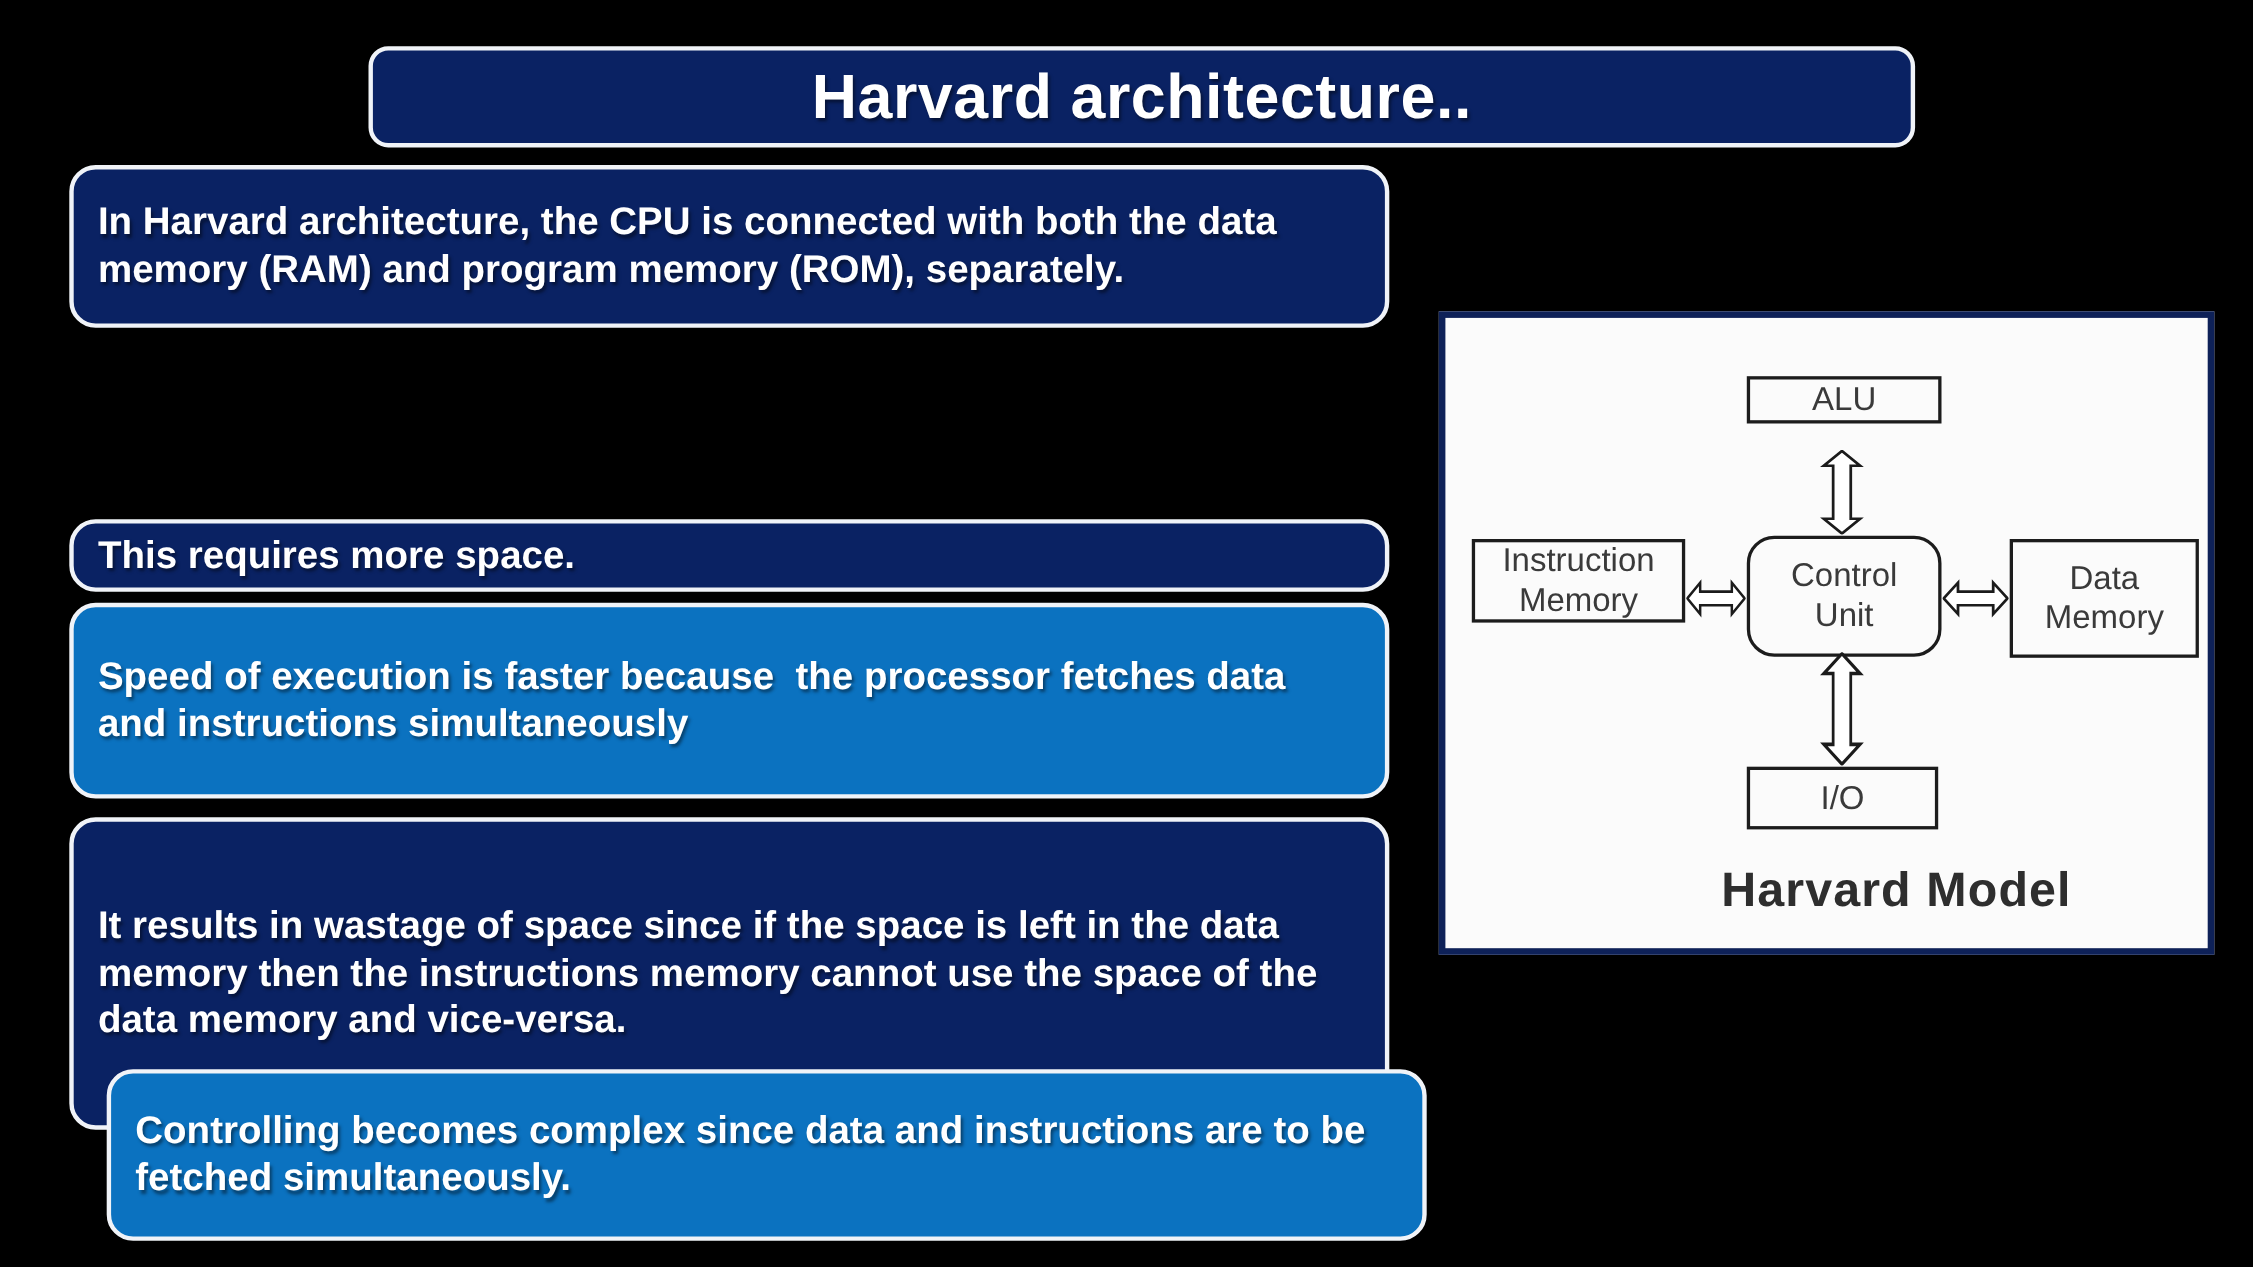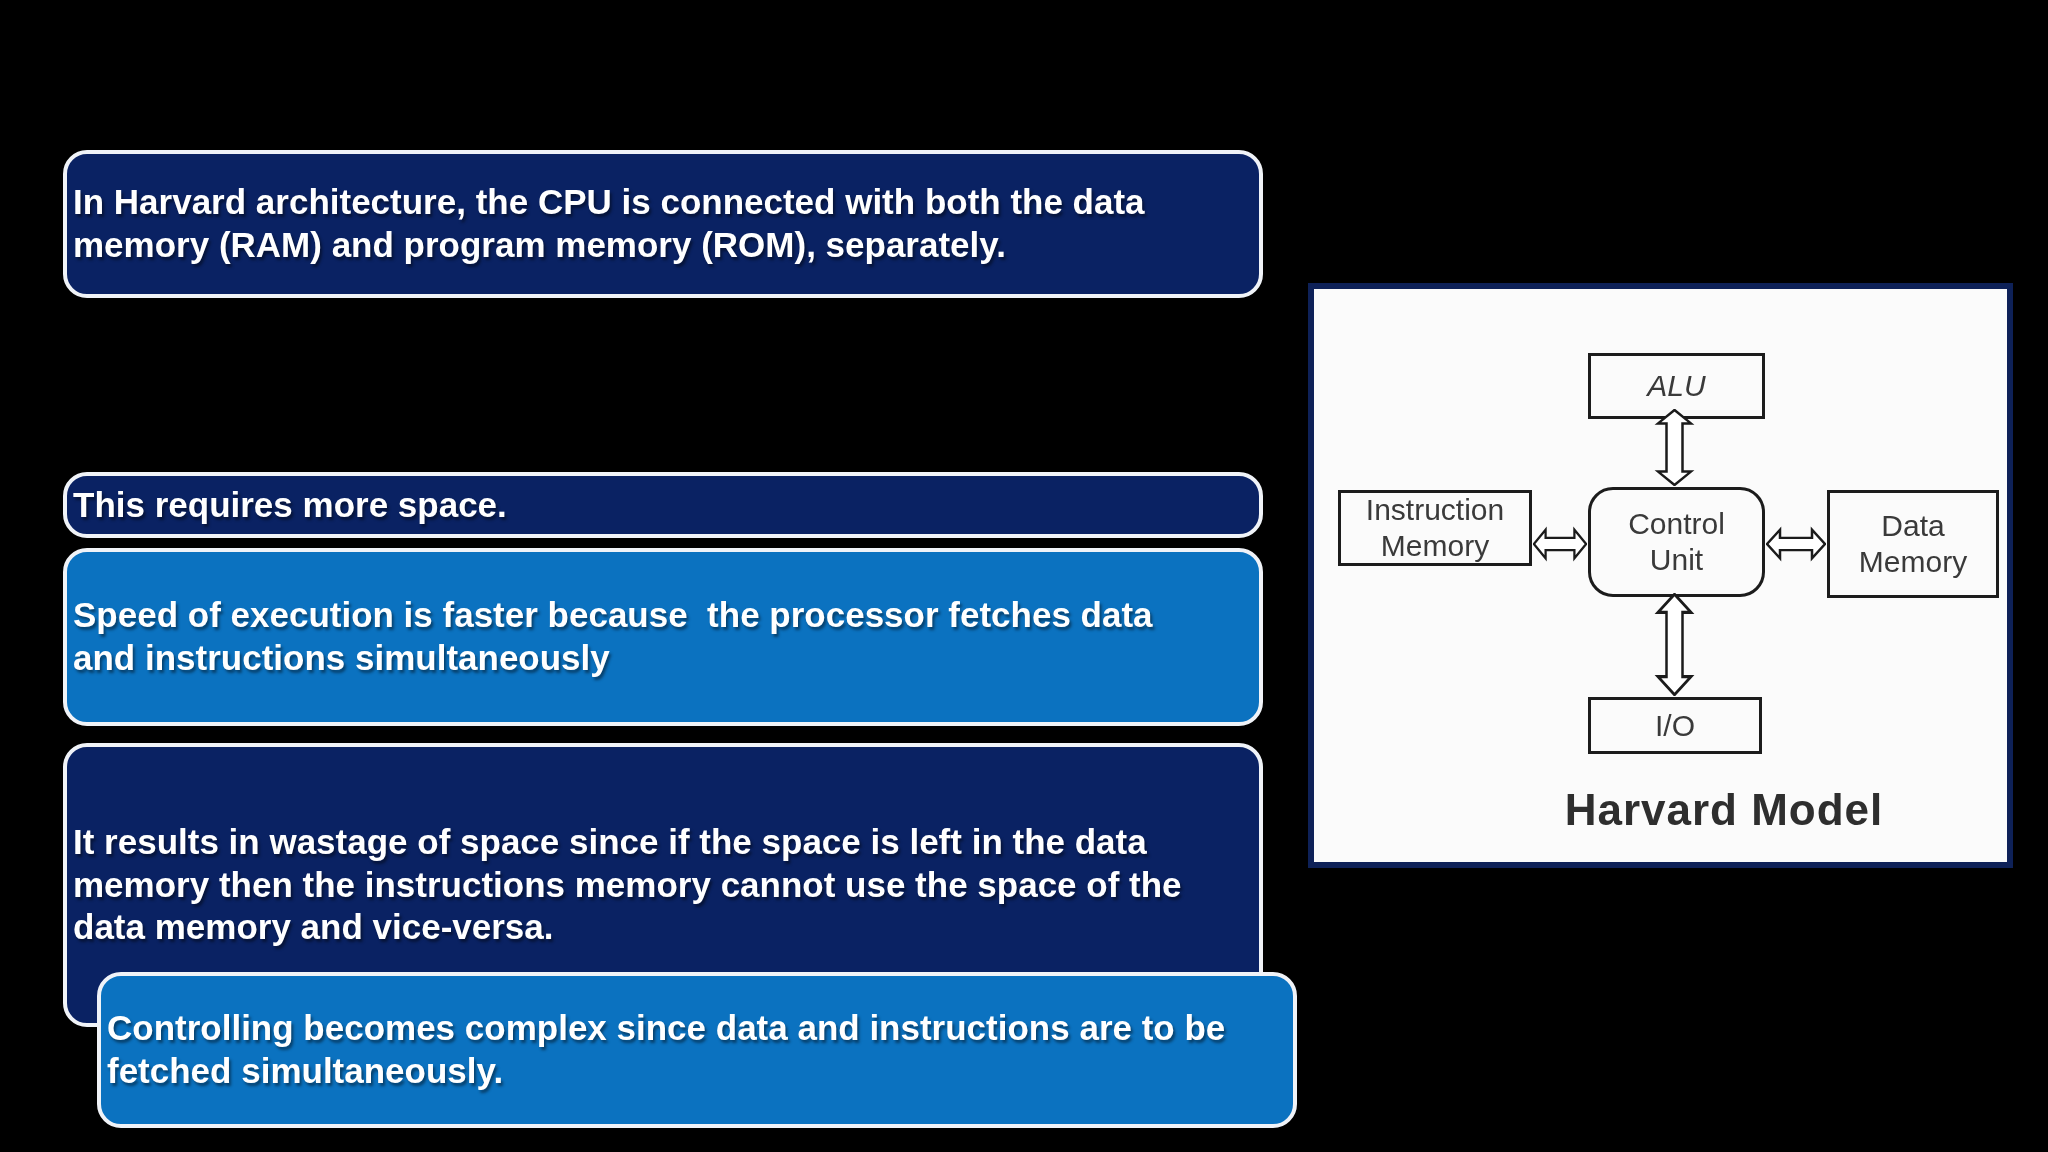--- a/index.html
+++ b/index.html
@@ -41,21 +41,21 @@
     text-shadow: 2px 3px 3px rgba(0,0,0,0.45);
   }
 
   
   .point {
     position: absolute;
     left: 63px; width: 1200px;
     border: 4px solid var(--box-border);
     border-radius: 24px;
     display: flex; align-items: center;
-    padding: 12px 38px 12px 6px;
+    padding: 12px 38px 12px 22px;
   }
   .point p {
     margin: 0;
     color: var(--text-white);
     font-size: 35px; font-weight: bold;
     line-height: 1.22;
     white-space: pre-wrap;
     text-shadow: 2px 3px 3px rgba(0,0,0,0.45);
   }
   .dark  { background: var(--navy-box); }
@@ -76,21 +76,21 @@
   }
   .node {
     position: absolute;
     border: 3px solid #1c1c1c;
     color: #3a3a3a;
     display: flex; align-items: center; justify-content: center;
     text-align: center;
     white-space: pre-line;
     font-size: 30px; line-height: 1.2;
   }
-  .node-alu { left: 274px; top: 64px;  width: 177px; height: 66px; font-style: italic;  }
+  .node-alu { left: 274px; top: 53px;  width: 177px; height: 43px;  }
   .node-im  { left: 24px;  top: 201px; width: 194px; height: 76px; }
   .node-cu  { left: 274px; top: 198px; width: 177px; height: 110px; border-radius: 25px; }
   .node-dm  { left: 513px; top: 201px; width: 172px; height: 108px; }
   .node-io  { left: 274px; top: 408px; width: 174px; height: 57px;  }
 
   .arrow { position: absolute; }
   .arr-alu-cu { left: 338px; top: 120px; width: 45px; height: 77px;  }
   .arr-cu-io  { left: 338px; top: 304px; width: 45px; height: 103px; }
   .arr-im-cu  { left: 219px; top: 236px; width: 54px; height: 38px;  }
   .arr-cu-dm  { left: 452px; top: 236px; width: 60px; height: 38px;  }
@@ -102,20 +102,23 @@
     color: var(--diagram-ink);
     font-size: 44px; font-weight: bold;
     letter-spacing: 1px;
   }
 </style>
 </head>
 <body>
 
 <div class="slide">
 
+  <div class="title-box">
+    <span>Harvard architecture..</span>
+  </div>
 
   <div class="point dark p1">
     <p>In Harvard architecture, the CPU is connected with both the data memory (RAM) and program memory (ROM), separately.</p>
   </div>
   <div class="point dark p3">
     <p>This requires more space.</p>
   </div>
   <div class="point light p4">
     <p>Speed of execution is faster because  the processor fetches data and instructions simultaneously</p>
   </div>

